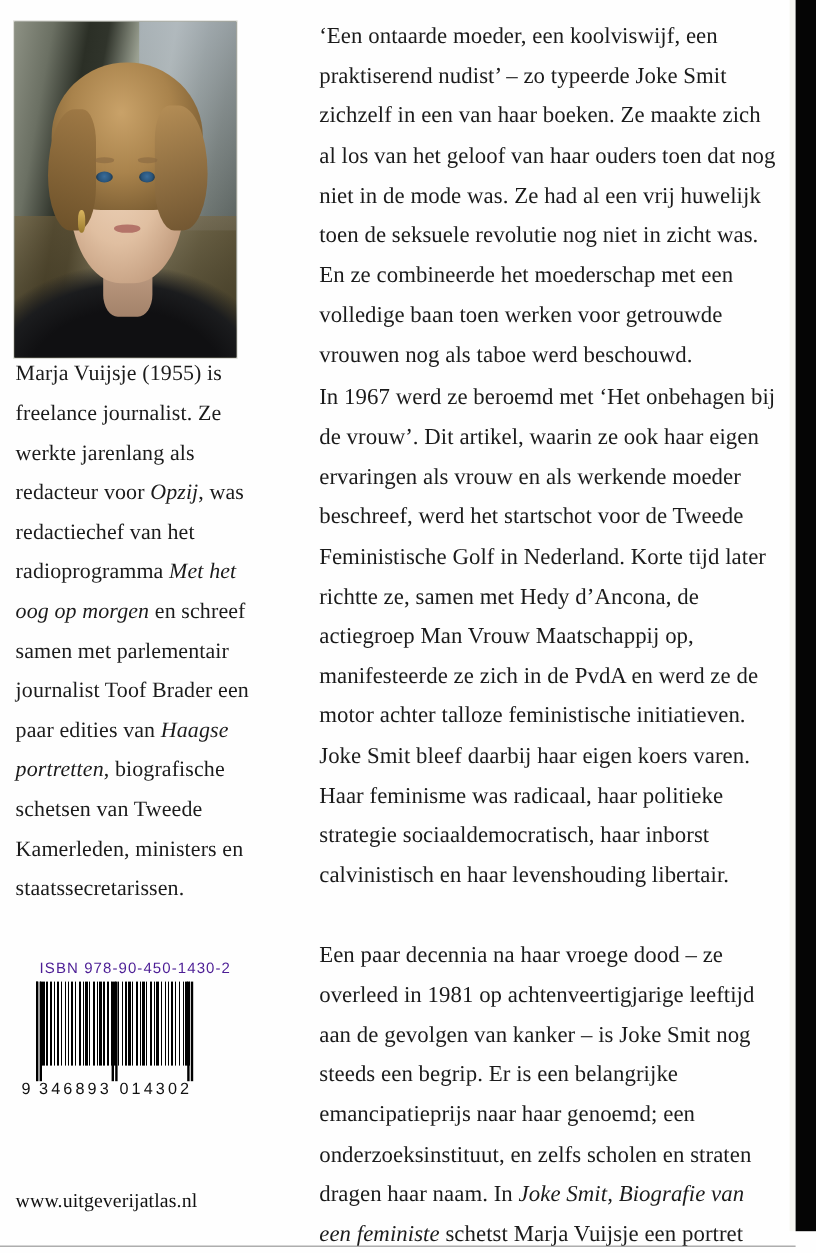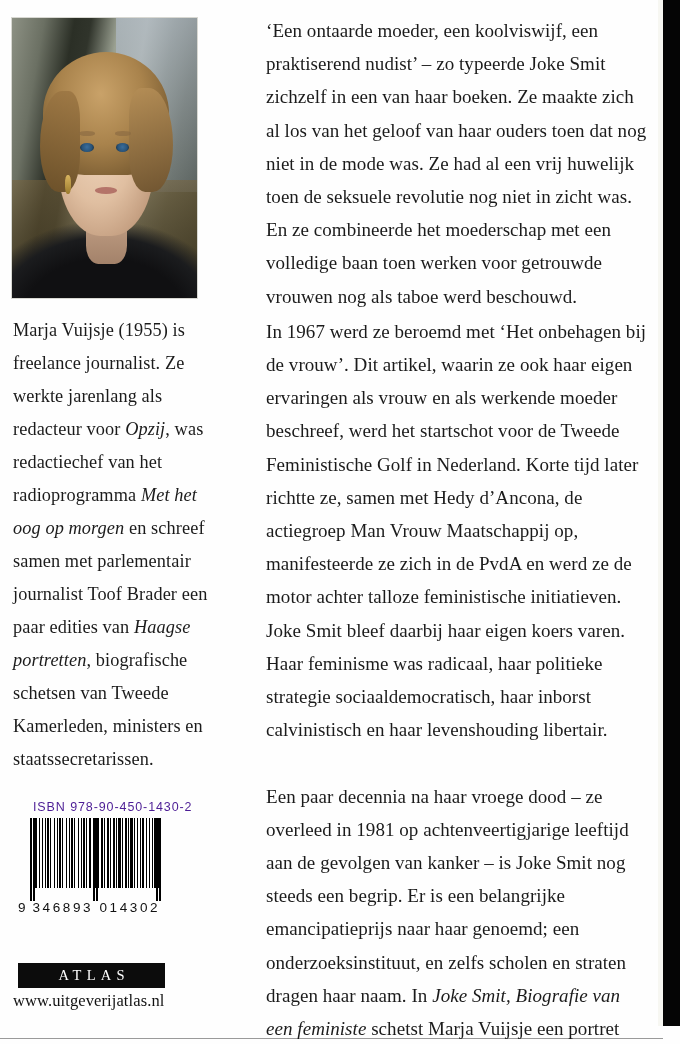--- a/index.html
+++ b/index.html
@@ -185,21 +185,21 @@
     width: 3.4%;
     height: 7%;
     border-radius: 40%;
     background: linear-gradient(180deg, #d9b55f, #9a7a2c);
   }
 
   
   .bio {
     position: absolute;
     left: 13px;
-    top: 314px;
+    top: 295px;
     width: 216px;
     font-size: 18.3px;
     line-height: 33px;
     letter-spacing: 0.1px;
   }
   .bio i { font-style: italic; }
 
   
   .isbn-area {
     position: absolute;
@@ -352,23 +352,20 @@
         <div class="guard" style="left:63px"></div>
         <div class="guard" style="left:66px"></div>
         <div class="guard" style="left:126px"></div>
         <div class="guard" style="left:129px"></div>
       </div>
       <div class="barcode-digits">
         <span class="lead">9</span><span>346893 014302</span>
       </div>
     </div>
 
-    <div class="atlas-logo">
-      <span>ATLAS</span>
-    </div>
     <div class="website">www.uitgeverijatlas.nl</div>
 
   </div>
 
   <div class="body-col">
     <p><span>‘Een ontaarde moeder, een koolviswijf, een praktiserend nudist’ – zo typeerde Joke Smit zichzelf in een van haar boeken. Ze maakte zich al los van het geloof van haar ouders toen dat nog niet in de mode was. Ze had al een vrij huwelijk toen de seksuele revolutie nog niet in zicht was. En ze combineerde het moederschap met een volledige baan toen werken voor getrouwde vrouwen nog als taboe werd beschouwd.</span></p>
     <p><span>In 1967 werd ze beroemd met ‘Het onbehagen bij de vrouw’. Dit artikel, waarin ze ook haar eigen ervaringen als vrouw en als werkende moeder beschreef, werd het startschot voor de Tweede Feministische Golf in Nederland. Korte tijd later richtte ze, samen met Hedy d’Ancona, de actiegroep Man Vrouw Maatschappij op, manifesteerde ze zich in de PvdA en werd ze de motor achter talloze feministische initiatieven. Joke Smit bleef daarbij haar eigen koers varen. Haar feminisme was radicaal, haar politieke strategie sociaaldemocratisch, haar inborst calvinistisch en haar levenshouding libertair.</span></p>
     <p class="gap-before"><span>Een paar decennia na haar vroege dood – ze overleed in 1981 op achtenveertigjarige leeftijd aan de gevolgen van kanker – is Joke Smit nog steeds een begrip. Er is een belangrijke emancipatieprijs naar haar genoemd; een onderzoeksinstituut, en zelfs scholen en straten dragen haar naam. In </span><i>Joke Smit, Biografie van een feministe</i><span> schetst Marja Vuijsje een portret van een van de oermoeders van het Nederlandse feminisme.</span></p>
   </div>
 

